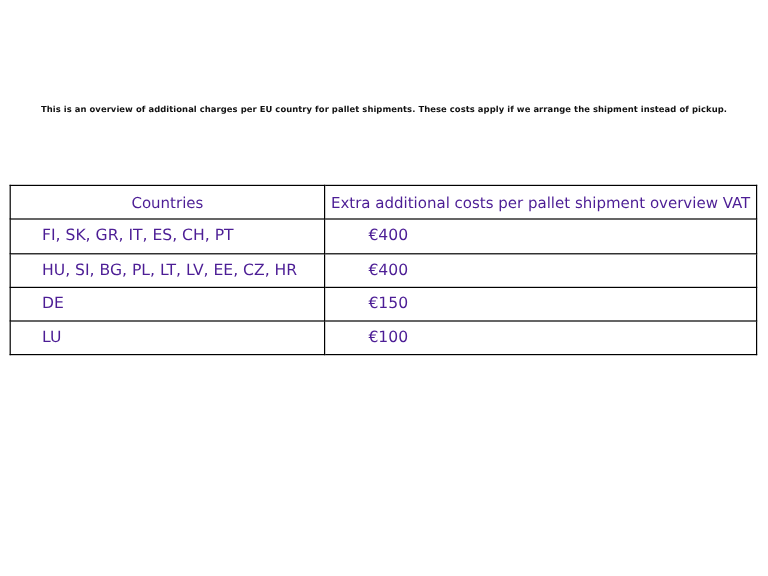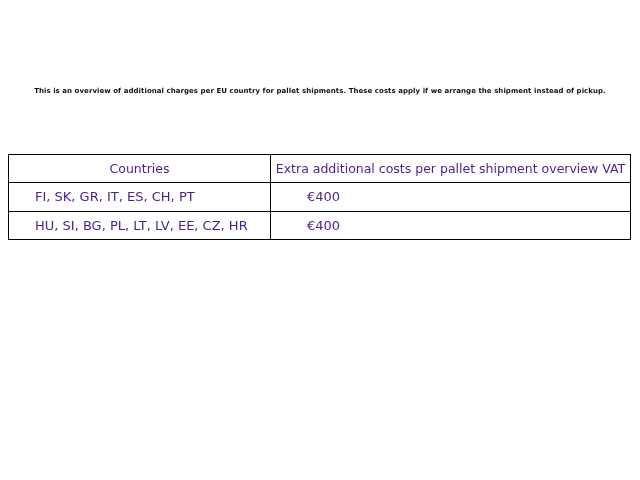--- a/index.html
+++ b/index.html
@@ -77,16 +77,24 @@
     </thead>
     <tbody>
       <tr>
         <td class="cell-countries">FI, SK, GR, IT, ES, CH, PT</td>
         <td class="cell-cost">€400</td>
       </tr>
       <tr>
         <td class="cell-countries">HU, SI, BG, PL, LT, LV, EE, CZ, HR</td>
         <td class="cell-cost">€400</td>
       </tr>
+      <tr>
+        <td class="cell-countries">DE</td>
+        <td class="cell-cost">€150</td>
+      </tr>
+      <tr>
+        <td class="cell-countries">LU</td>
+        <td class="cell-cost">€100</td>
+      </tr>
     </tbody>
   </table>
 
 </div>
 
 </body></html>

